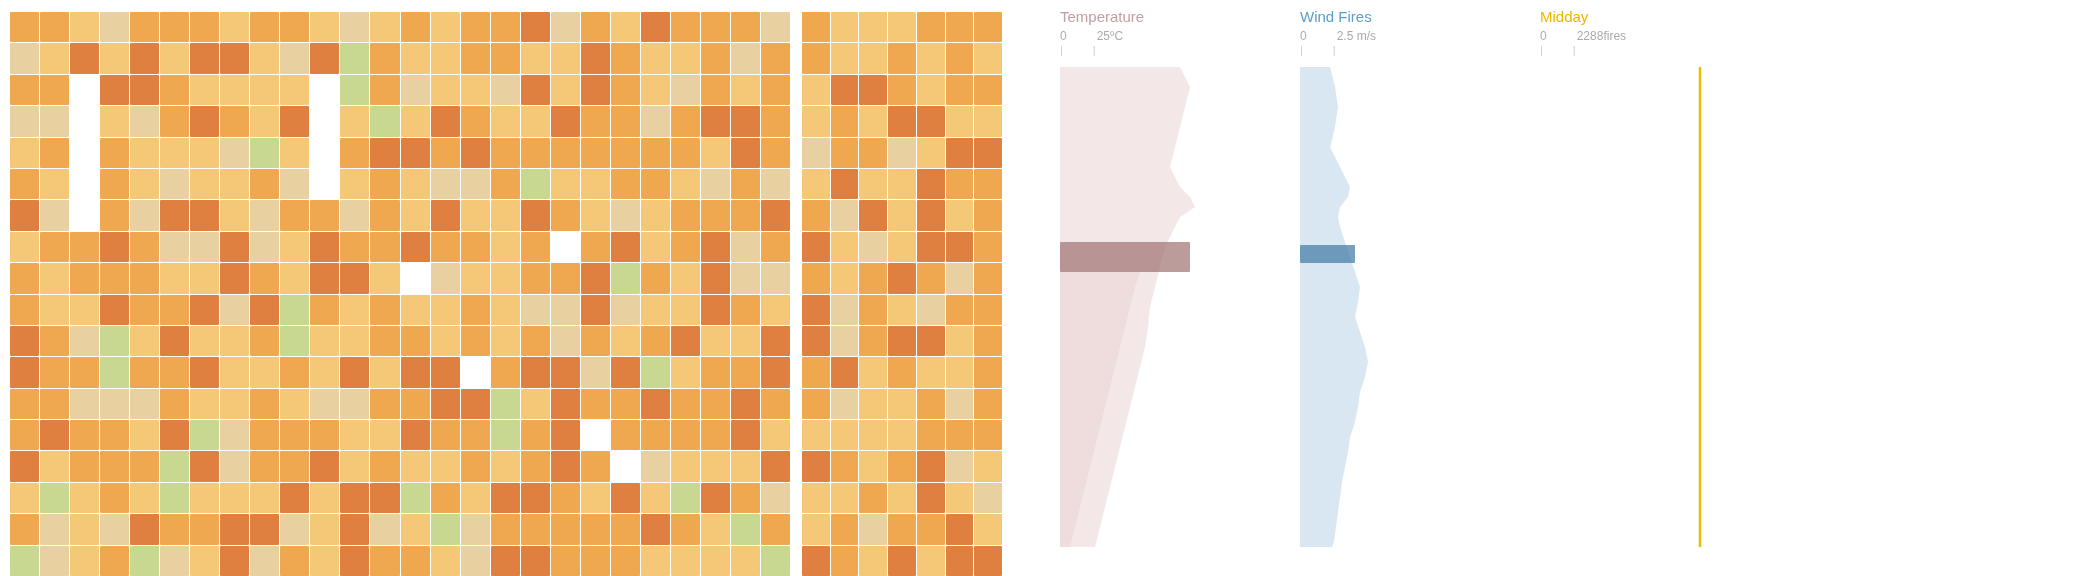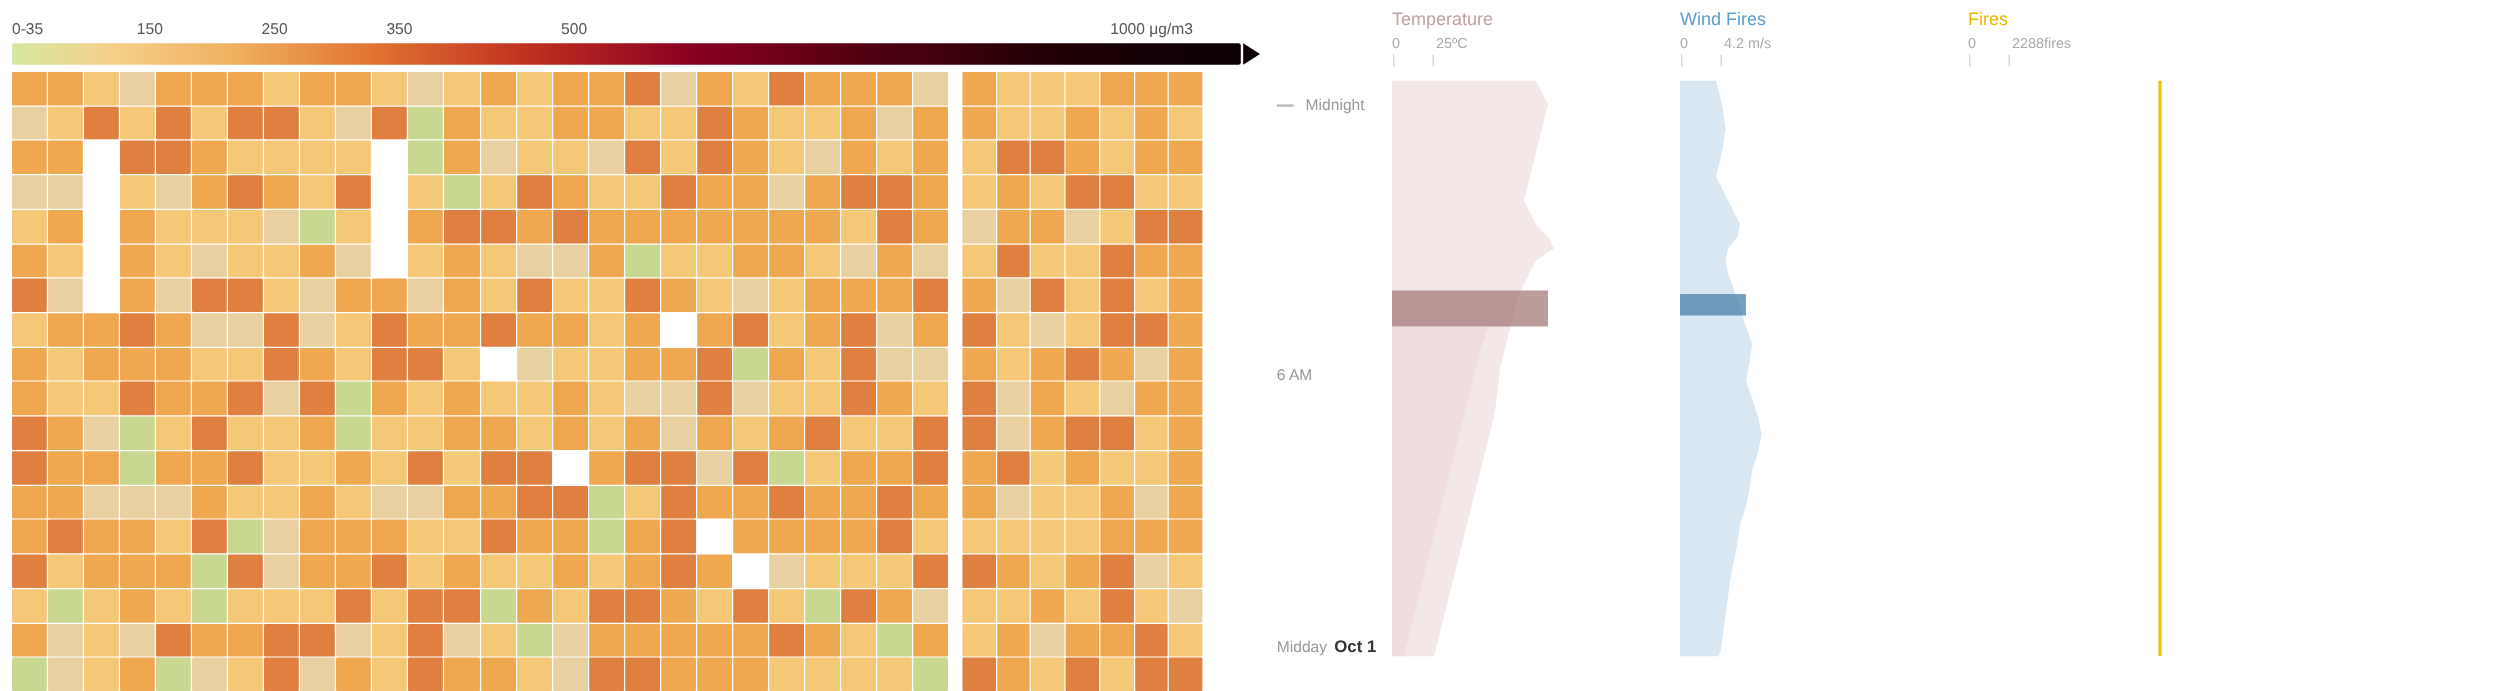--- a/index.html
+++ b/index.html
@@ -138,34 +138,20 @@
     }
   </style>
 </head>
 <body>
 
 <div class="main-container">
 
   <div class="left-panel">
     <div class="title-row"></div>
 
-    <div class="colorbar-section">
-      <div class="colorbar-labels" style="height:22px;">
-        <span style="left:0%">0-35</span>
-        <span style="left:10%">150</span>
-        <span style="left:20%">250</span>
-        <span style="left:30%">350</span>
-        <span style="left:44%">500</span>
-        <span style="left:88%">1000 μg/m3</span>
-      </div>
-      <div class="colorbar-with-arrow">
-        <div class="colorbar" style="flex:1;"></div>
-        <div class="colorbar-arrow"></div>
-      </div>
-    </div>
 
     <div class="heatmap-row">
 
       <div id="heatmap-left" style="flex:0 0 780px; display:grid; grid-template-columns: repeat(26, 1fr); grid-template-rows: repeat(18, 1fr); gap:1px;">
           <div class="cell" style="background: rgb(240, 168, 80);"></div>
           <div class="cell" style="background: rgb(240, 168, 80);"></div>
           <div class="cell" style="background: rgb(245, 200, 120);"></div>
           <div class="cell" style="background: rgb(232, 208, 160);"></div>
           <div class="cell" style="background: rgb(240, 168, 80);"></div>
           <div class="cell" style="background: rgb(240, 168, 80);"></div>
@@ -759,33 +745,20 @@
           <div class="cell" style="background: rgb(240, 168, 80);"></div>
           <div class="cell" style="background: rgb(245, 200, 120);"></div>
           <div class="cell" style="background: rgb(224, 128, 64);"></div>
           <div class="cell" style="background: rgb(245, 200, 120);"></div>
           <div class="cell" style="background: rgb(224, 128, 64);"></div>
           <div class="cell" style="background: rgb(224, 128, 64);"></div>
         </div>
     </div>
   </div>
 
-  <div style="display:flex; flex-direction:column; padding-top:80px; padding-left:4px; padding-right:6px; justify-content: space-between; height:100%; padding-bottom: 30px; flex: 0 0 100px;">
-    <div class="time-label">
-      <span class="dash"></span>
-      <span>Midnight</span>
-    </div>
-    <div class="time-label">
-      <span>6 AM</span>
-    </div>
-    <div class="time-label">
-      <span>Midday</span>
-      <span class="bold">Oct 1</span>
-    </div>
-  </div>
 
   <div class="right-panel">
 
     <div class="right-header">
 
       <div style="flex:0 0 240px; display:flex; flex-direction:column;">
         <div style="font-size:15px; color:#c0a0a0; margin-bottom:4px;">Temperature</div>
         <div style="display:flex; flex-direction:row; font-size:12px; color:#aaa; gap:30px;">
           <span>0</span>
           <span>25ºC</span>
@@ -793,30 +766,30 @@
         <div style="display:flex; flex-direction:row; gap:30px; margin-top:1px;">
           <span style="font-size:11px; color:#ccc;">|</span>
           <span style="font-size:11px; color:#ccc;">|</span>
         </div>
       </div>
 
       <div style="flex:0 0 240px; display:flex; flex-direction:column;">
         <div style="font-size:15px; color:#5b9ec9; margin-bottom:4px;">Wind Fires</div>
         <div style="display:flex; flex-direction:row; font-size:12px; color:#aaa; gap:30px;">
           <span>0</span>
-          <span>4.2 m/s</span>
+          <span>2.5 m/s</span>
         </div>
         <div style="display:flex; flex-direction:row; gap:30px; margin-top:1px;">
           <span style="font-size:11px; color:#ccc;">|</span>
           <span style="font-size:11px; color:#ccc;">|</span>
         </div>
       </div>
 
       <div style="flex:0 0 240px; display:flex; flex-direction:column;">
-        <div style="font-size:15px; color:#e8b800; margin-bottom:4px;">Fires</div>
+        <div style="font-size:15px; color:#e8b800; margin-bottom:4px;">Midday</div>
         <div style="display:flex; flex-direction:row; font-size:12px; color:#aaa; gap:30px;">
           <span>0</span>
           <span>2288fires</span>
         </div>
         <div style="display:flex; flex-direction:row; gap:30px; margin-top:1px;">
           <span style="font-size:11px; color:#ccc;">|</span>
           <span style="font-size:11px; color:#ccc;">|</span>
         </div>
       </div>
     </div>

